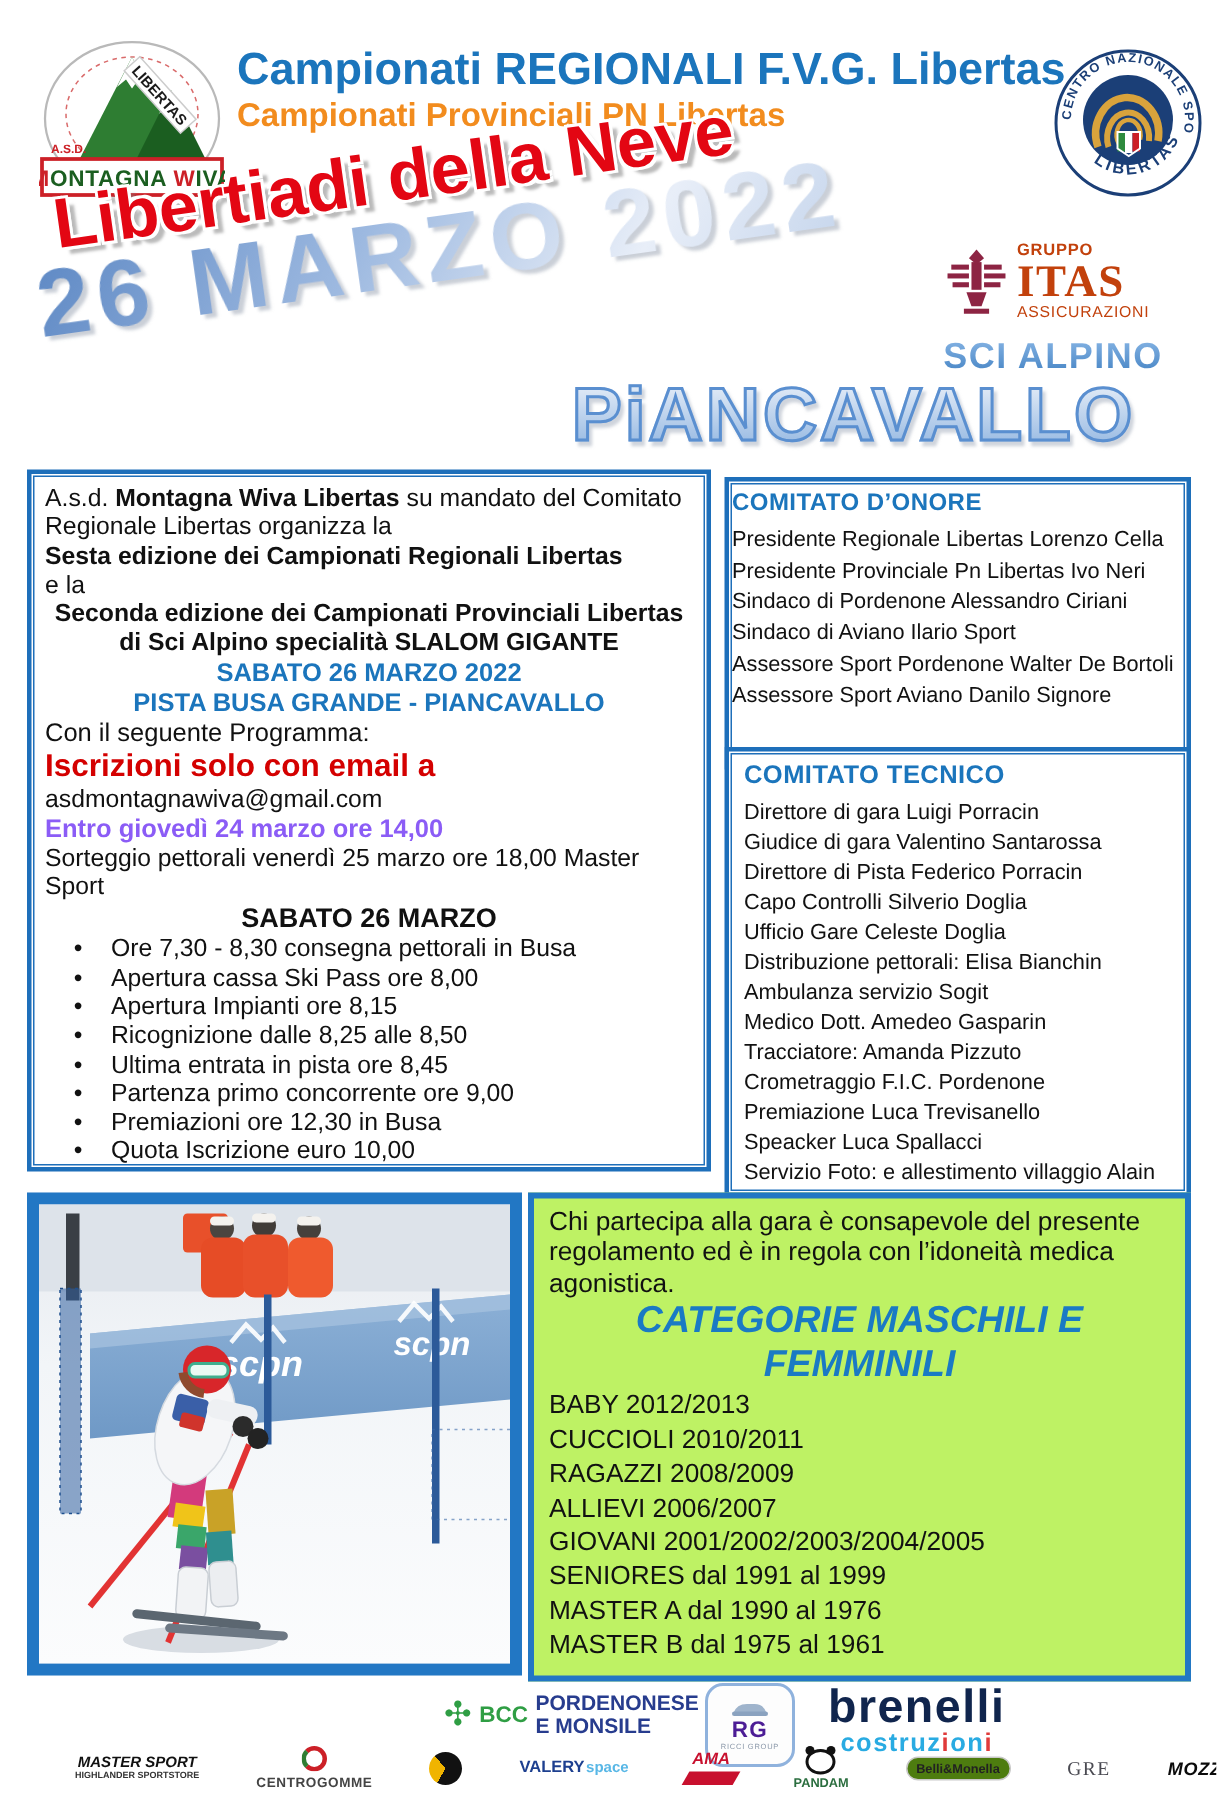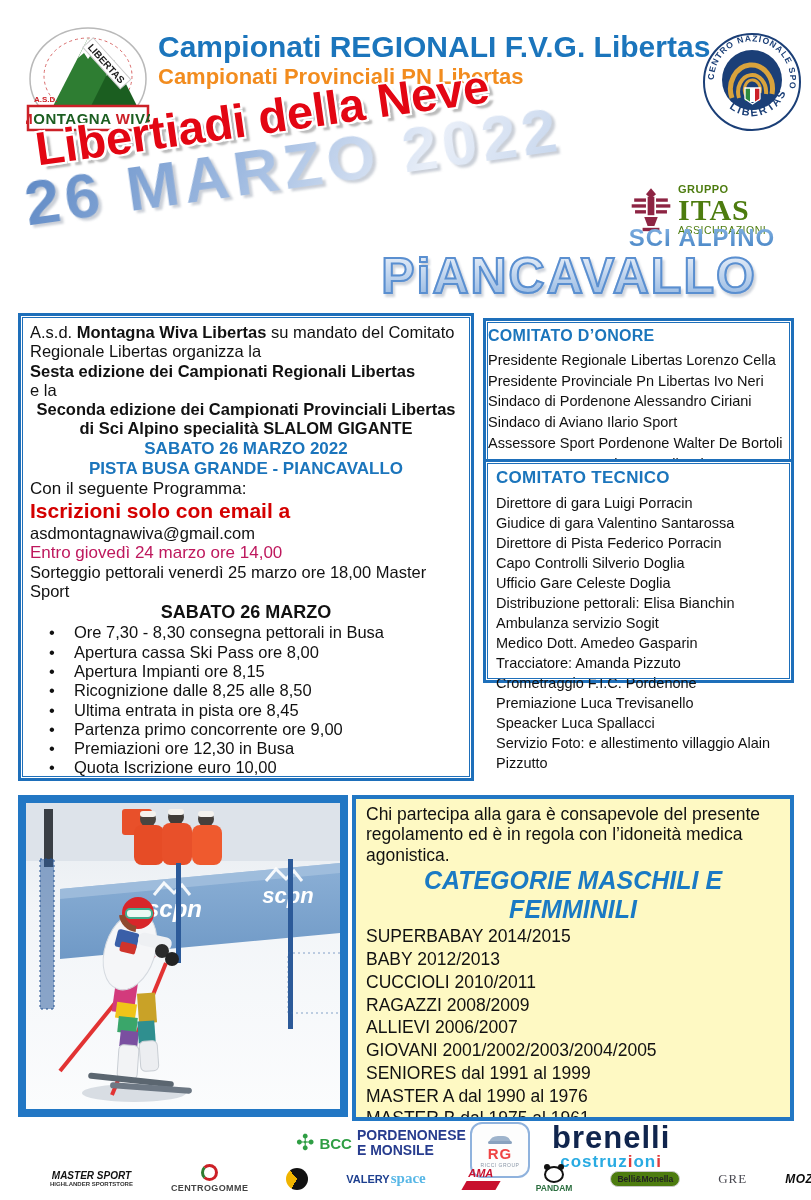--- a/index.html
+++ b/index.html
@@ -11,21 +11,21 @@
   .title1{left:158px;top:30px;width:560px;font-size:30px;font-weight:bold;color:#1b75bc;white-space:nowrap;}
   .title2{left:158px;top:64px;width:480px;font-size:22px;font-weight:bold;color:#f28c1e;white-space:nowrap;}
   .event-name{left:32px;top:122px;font-size:47px;font-weight:bold;color:#e30613;white-space:nowrap;
       transform:rotate(-8deg);transform-origin:left top;
       text-shadow:-2px -2px 0 #fff,2px -2px 0 #fff,-2px 2px 0 #fff,2px 2px 0 #fff,5px 5px 2px rgba(130,130,130,.55);}
   .event-date{left:20px;top:168px;font-size:63px;font-weight:800;letter-spacing:5px;white-space:nowrap;
       transform:rotate(-8deg);transform-origin:left top;
       background:linear-gradient(125deg,#5d88c4 0%,#9db9e0 40%,#e8eef8 75%,#c5d5ec 100%);
       -webkit-background-clip:text;background-clip:text;color:transparent;
       filter:drop-shadow(3px 3px 1px rgba(150,160,175,.5));}
-  .itas{left:630px;top:184px;width:170px;display:flex;gap:6px;color:#4d7c0f;}
+  .itas{left:630px;top:162px;width:170px;display:flex;gap:6px;color:#c2410c;}
   .itas-text{line-height:1;}
   .itas-gruppo{font-size:11px;font-weight:bold;letter-spacing:.5px;}
   .itas-name{font-family:"Liberation Serif",serif;font-size:30px;font-weight:bold;letter-spacing:1px;}
   .itas-sub{font-size:10.5px;letter-spacing:.5px;}
   .sci-alpino{left:622px;top:224px;width:160px;text-align:center;font-size:24px;font-weight:800;letter-spacing:1px;
       background:linear-gradient(#8ab7e6,#3f7fc1);-webkit-background-clip:text;background-clip:text;color:transparent;}
   .loc-title{left:336px;top:247px;width:466px;text-align:center;font-size:50px;font-weight:800;letter-spacing:2px;
       -webkit-text-stroke:2px #5a8fd0;
       background:linear-gradient(#eef3fa 5%,#8fb4e0 95%);
       -webkit-background-clip:text;background-clip:text;color:transparent;
@@ -33,68 +33,68 @@
 
   
   .box{position:absolute;border:3px solid #1e6fba;background:#fff;}
   .box::after{content:"";position:absolute;inset:1px;border:1px solid #1e6fba;pointer-events:none;}
   .leftbox{left:18px;top:313px;width:456px;height:468px;padding:7px 9px;box-sizing:border-box;
       font-size:16.5px;line-height:1.17;overflow:hidden;}
   .ctr{text-align:center;}
   .b{font-weight:bold;}
   .blue{color:#1b75bc;font-weight:bold;}
   .red1{color:#d40000;font-weight:bold;font-size:21px;line-height:1.2;}
-  .red2{color:#be185d;font-weight:normal;font-size:17px;}
+  .red2{color:#8b5cf6;font-weight:bold;font-size:17px;}
   .email{font-size:16.5px;}
   .dayhdr{font-weight:bold;font-size:18px;margin-top:1px;}
   .brow{display:flex;}
   .bdot{width:44px;text-align:center;flex:0 0 44px;}
   .brow span:last-child{flex:1;}
 
   .honbox{left:483px;top:318px;width:311px;height:195px;padding:6px 2px;box-sizing:border-box;}
-  .tecbox{left:483px;top:459px;width:311px;height:224px;padding:6px 10px;box-sizing:border-box;}
+  .tecbox{left:483px;top:498px;width:311px;height:300px;padding:6px 10px;box-sizing:border-box;}
   .cmt-title{color:#1b75bc;font-weight:800;font-size:16px;letter-spacing:.3px;margin-bottom:5px;}
   .tecbox .cmt-title{font-size:17px;}
   .cmt-member{font-size:14.5px;line-height:1.38;}
   .honbox .cmt-member{line-height:1.43;}
 
   
   .photobox{left:18px;top:795px;width:330px;height:322px;border:8px solid #2277c4;box-sizing:border-box;background:#eef1f5;}
   .catbox{left:352px;top:795px;width:442px;height:326px;border:4px solid #2277c4;box-sizing:border-box;
-      padding:5px 10px;background:#fef9c3;overflow:hidden;}
+      padding:5px 10px;background:#bef264;overflow:hidden;}
   .disclaimer{font-size:17.5px;line-height:1.16;}
   .cat-title{color:#1a7ac4;font-weight:800;font-style:italic;font-size:25px;text-align:center;line-height:1.15;margin:1px 0 2px 0;}
   .cat-item{font-size:17.5px;line-height:1.3;}
 
   
   .bcc{left:296px;top:1128px;display:flex;align-items:center;gap:5px;}
   .bcc-icon{color:#2f9e44;font-size:22px;line-height:1;}
   .bcc-abbr{color:#2f9e44;font-weight:800;font-size:15px;}
   .bcc-lines{color:#273c8e;font-weight:800;font-size:14px;line-height:1.1;}
   .ricci{left:470px;top:1122px;width:56px;height:52px;border:2px solid #8fb2dd;border-radius:12px;
       display:flex;flex-direction:column;align-items:center;justify-content:center;background:#fdfdfd;}
-  .ricci-init{color:#ef4444;font-weight:800;font-size:15px;line-height:1;letter-spacing:1px;}
+  .ricci-init{color:#4c1d95;font-weight:800;font-size:15px;line-height:1;letter-spacing:1px;}
   .ricci-name{color:#8a97a8;font-size:5px;letter-spacing:.5px;margin-top:1px;}
   .brenelli{left:552px;top:1122px;text-align:center;line-height:1;}
   .bren-name{color:#10254d;font-weight:bold;font-size:31px;letter-spacing:1px;}
   .bren-sub{font-size:17px;font-weight:bold;color:#29abe2;letter-spacing:1px;}
   .bren-sub .ri{color:#e03a3a;}
   .logorow{left:12px;top:1160px;width:788px;height:38px;display:flex;justify-content:space-between;align-items:center;}
   .sp{display:flex;flex-direction:column;align-items:center;justify-content:center;line-height:1.05;white-space:nowrap;margin-left:38px;}
   .sp .lbl{font-size:10px;font-weight:800;}
   .sp .sub{font-size:6px;color:#555;}
   .sp-master .lbl{font-style:italic;color:#111;}
   .sp-master .sub{color:#333;font-weight:bold;}
   .sp-centro{flex-direction:column;gap:3px;}
   .sp-centro .ring{width:11px;height:11px;border:3px solid #cc2027;border-left-color:#2f7d32;border-radius:50%;}
   .sp-centro .lbl{color:#444;font-size:9px;letter-spacing:.4px;}
   .sp-disc .disc{width:22px;height:22px;border-radius:50%;background:conic-gradient(from 210deg,#f0b400 0 110deg,#111 110deg 360deg);}
   .sp-valery{flex-direction:row;align-items:baseline;gap:1px;}
   .sp-valery .lbl{color:#1d3f8f;font-size:11px;}
-  .sp-valery .sub{color:#58b7e6;font-size:15px;font-weight:bold;font-family:Liberation Serif, serif;}
+  .sp-valery .sub{color:#58b7e6;font-size:10px;font-weight:bold;}
   .sp-ama .lbl{color:#c8102e;font-style:italic;font-size:11px;}
   .sp-ama .bar{width:34px;height:9px;background:#c8102e;transform:skewX(-30deg);margin-top:1px;}
   .sp-pandam .panda{width:16px;height:13px;background:#fff;border:2px solid #111;border-radius:50%;position:relative;}
   .sp-pandam .panda::before,.sp-pandam .panda::after{content:"";position:absolute;top:-4px;width:6px;height:6px;background:#111;border-radius:50%;}
   .sp-pandam .panda::before{left:-2px;} .sp-pandam .panda::after{right:-2px;}
   .sp-pandam .lbl{color:#2b6e3f;font-size:8.5px;margin-top:1px;}
   .sp-belli{border:1px solid #c9c9c9;border-radius:9px;padding:3px 6px;background:#4d7c0f;}
   .sp-belli .lbl{font-size:8.5px;color:#222;}
   .sp-gre .lbl{font-family:"Liberation Serif",serif;color:#4a4a52;font-size:13px;font-weight:normal;letter-spacing:1px;}
   .sp-mozzon .lbl{font-size:12px;font-style:italic;color:#0b0b0b;letter-spacing:.5px;}
@@ -335,21 +335,20 @@
         <circle cx="112" cy="110" r="16" fill="#d8262a"></circle>
         <path d="M96,112 a16,16 0 0 0 14,14" stroke="#8f4a2e" stroke-width="6" fill="none"></path>
         <rect x="100" y="106" width="26" height="9" rx="4" fill="#eafaf4" stroke="#3fae8e" stroke-width="2"></rect>
       </g>
     </svg>
   </div>
 
   <div class="abs catbox" style="border-width:4px;">
     <div class="disclaimer">Chi partecipa alla gara è consapevole del presente regolamento ed è in regola con l’idoneità medica agonistica.</div>
     <div class="cat-title">CATEGORIE MASCHILI E FEMMINILI</div>
-    <div class="cat-item">SUPERBABAY 2014/2015</div>
     <div class="cat-item">BABY 2012/2013</div>
     <div class="cat-item">CUCCIOLI 2010/2011</div>
     <div class="cat-item">RAGAZZI 2008/2009</div>
     <div class="cat-item">ALLIEVI 2006/2007</div>
     <div class="cat-item">GIOVANI 2001/2002/2003/2004/2005</div>
     <div class="cat-item">SENIORES dal 1991 al 1999</div>
     <div class="cat-item">MASTER A dal 1990 al 1976</div>
     <div class="cat-item">MASTER B dal 1975 al 1961</div>
 
   </div>

